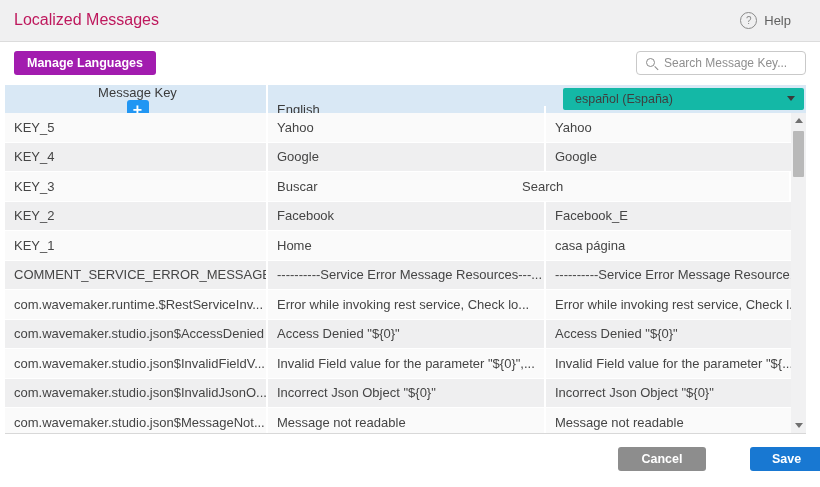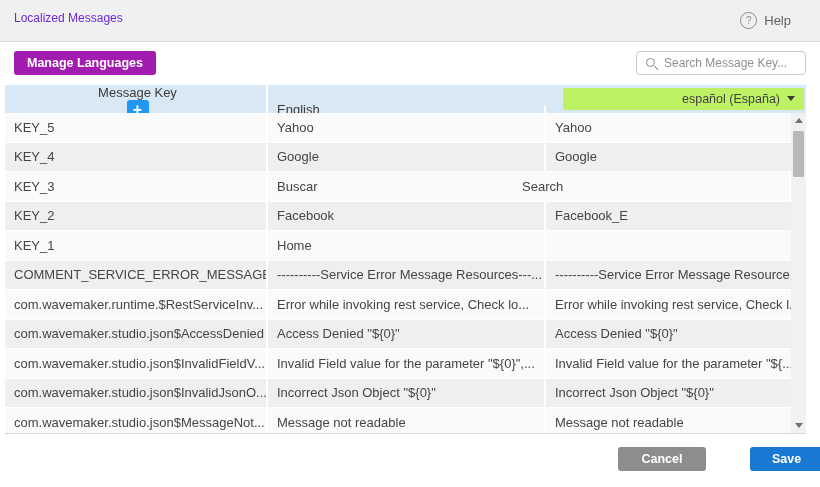--- a/index.html
+++ b/index.html
@@ -2,21 +2,21 @@
 <html><head>
 <meta charset="utf-8">
 <style>
   html,body{margin:0;padding:0;background:#fff;}
   .page{position:relative;width:820px;height:487px;background:#fff;overflow:hidden;
         font-family:"Liberation Sans",sans-serif;-webkit-font-smoothing:antialiased;}
 
   
   .topbar{position:absolute;left:0;top:0;width:820px;height:42px;background:#f0f0f1;
           border-bottom:1px solid #dcdcdc;box-sizing:border-box;}
-  .title{position:absolute;left:14px;top:11px;font-size:12px;color:#6d28d9;font-weight:500;}
+  .title{position:absolute;left:14px;top:11px;font-size:16px;color:#be185d;font-weight:500;}
   .help{position:absolute;right:29px;top:12px;display:flex;align-items:center;gap:7px;
         color:#5f5f5f;font-size:13px;cursor:pointer;}
   .help-circle{width:15px;height:15px;border:1px solid #8a8a8a;border-radius:50%;color:#8a8a8a;
         font-size:10px;display:flex;align-items:center;justify-content:center;line-height:1;}
 
   
   .btn{border:none;border-radius:3px;color:#fff;font-family:"Liberation Sans",sans-serif;
        font-weight:bold;cursor:pointer;}
   .btn-manage{position:absolute;left:14px;top:51px;height:24px;padding:0 13px;background:#a21caf;font-size:12.5px;}
   .search{position:absolute;right:14px;top:51px;width:170px;height:24px;border:1px solid #c9c9c9;
@@ -34,23 +34,23 @@
   
   .table{position:absolute;left:5px;top:85px;width:801px;height:348px;border-bottom:1px solid #d8d8d8;box-sizing:content-box;}
   .thead{position:absolute;left:0;top:0;width:100%;height:28px;background:#d9e8f5;display:flex;}
   .th{box-sizing:border-box;display:flex;align-items:center;font-size:13px;color:#3b3b3b;
       padding-left:9px;border-right:2px solid #fff;}
   .th1{width:263px;justify-content:space-between;padding-right:5px;flex-direction:column;}
   .th2{width:278px;margin-top:21px;}
   .th3{flex:1;border-right:none;position:relative;padding-left:0;}
   .btn-plus{width:22px;height:21px;background:#2196f3;border:none;border-radius:3px;color:#fff;
       font-size:16px;font-weight:bold;line-height:19px;text-align:center;padding:0;cursor:pointer;}
-  .lang-select{position:absolute;left:17px;right:2px;top:3px;height:22px;background:#bef264;
+  .lang-select{position:absolute;left:17px;right:2px;top:3px;height:22px;background:#14b8a6;
       border-radius:2px;display:flex;align-items:center;font-size:12.5px;color:#3f3f3f;
-      padding:0 24px 0 12px;box-sizing:border-box;cursor:pointer;justify-content:flex-end;}
+      padding:0 24px 0 12px;box-sizing:border-box;cursor:pointer;}
   .caret{position:absolute;right:9px;top:8px;width:0;height:0;border-left:4px solid transparent;
       border-right:4px solid transparent;border-top:5px solid #3a3a3a;}
 
   .tbody{position:absolute;left:0;top:28px;width:786px;height:320px;overflow:hidden;}
   .row{display:flex;height:29.5px;box-sizing:border-box;border-bottom:1px solid #fff;}
   .row.odd{background:#fafafa;}
   .row.even{background:#efeff0;}
   .cell{box-sizing:border-box;display:flex;align-items:center;font-size:13px;color:#454545;
       padding:0 6px 0 9px;border-right:2px solid #fff;white-space:nowrap;overflow:hidden;cursor:default;}
   .c1{width:263px;}
@@ -130,20 +130,21 @@
     <div class="cell c2">Search</div>
   </div>
         <div class="row even">
     <div class="cell c1">KEY_2</div>
     <div class="cell c2">Facebook</div>
     <div class="cell c3">Facebook_E</div>
   </div>
         <div class="row odd">
     <div class="cell c1">KEY_1</div>
     <div class="cell c2">Home</div>
+    <div class="cell c3">casa página</div>
   </div>
         <div class="row even">
     <div class="cell c1">COMMENT_SERVICE_ERROR_MESSAGES</div>
     <div class="cell c2">----------Service Error Message Resources---...</div>
     <div class="cell c3">----------Service Error Message Resource...</div>
   </div>
         <div class="row odd">
     <div class="cell c1">com.wavemaker.runtime.$RestServiceInv...</div>
     <div class="cell c2">Error while invoking rest service, Check lo...</div>
     <div class="cell c3">Error while invoking rest service, Check l...</div>

